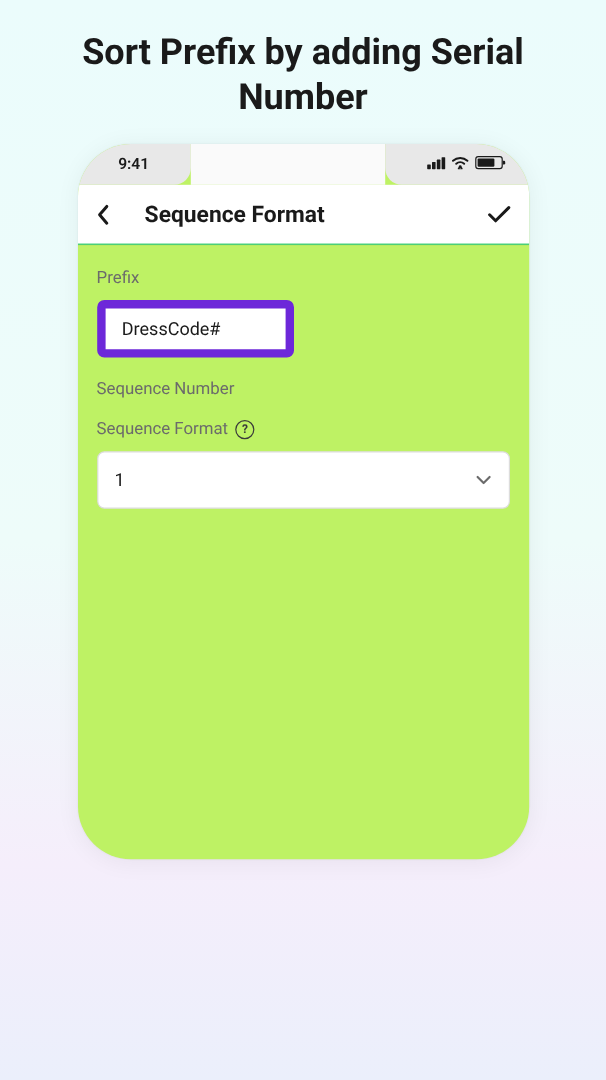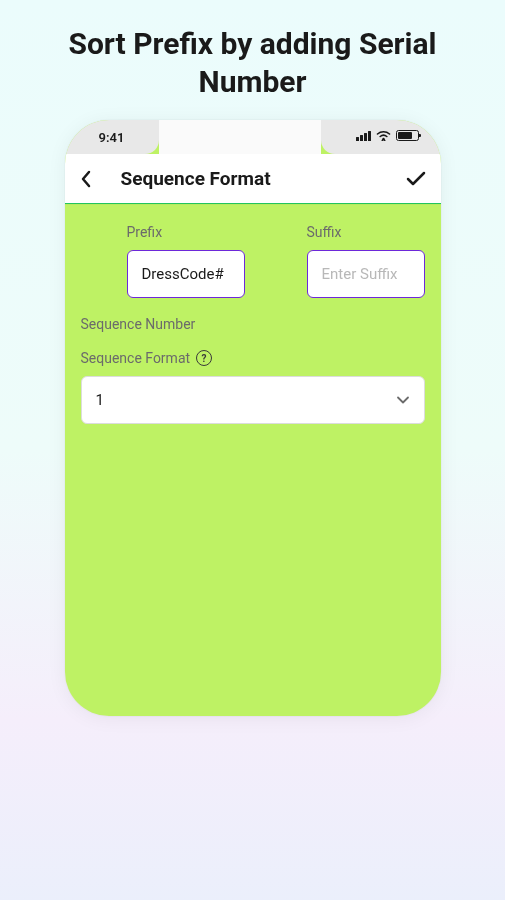--- a/index.html
+++ b/index.html
@@ -159,21 +159,20 @@
     .row {
       display: flex;
       gap: 16px;
       margin-bottom: 18px;
     }
     
     .field {
       flex: 1;
       display: flex;
       flex-direction: column;
-      margin-left: 46px;
     }
     
     .field-full {
       margin-bottom: 18px;
     }
     
     .field-label {
       font-size: 14px;
       color: #6b6b6b;
       margin-bottom: 10px;
@@ -190,21 +189,21 @@
       display: inline-flex;
       align-items: center;
       justify-content: center;
       font-size: 10px;
       font-weight: 700;
       color: #3a3a3a;
       cursor: pointer;
     }
     
     .input-box {
-      border: 1px solid #6d28d9;
+      border: 7px solid #6d28d9;
       border-radius: 6px;
       background: #fff;
       height: 48px;
       display: flex;
       align-items: center;
       padding: 0 14px;
     }
     
     .input-box input {
       border: none;
@@ -287,24 +286,20 @@
   <div class="content">
 
     <div class="row">
       <div class="field">
         <div class="field-label">Prefix</div>
         <div class="input-box">
           <input type="text" value="DressCode#" style="">
         </div>
       </div>
       <div class="field">
-        <div class="field-label">Suffix</div>
-        <div class="input-box">
-          <input type="text" placeholder="Enter Suffix" style="">
-        </div>
       </div>
     </div>
 
     <div class="field-full">
       <div class="field-label">Sequence Number</div>
     </div>
 
     <div class="field-full">
       <div class="field-label">
         <span>Sequence Format</span>

